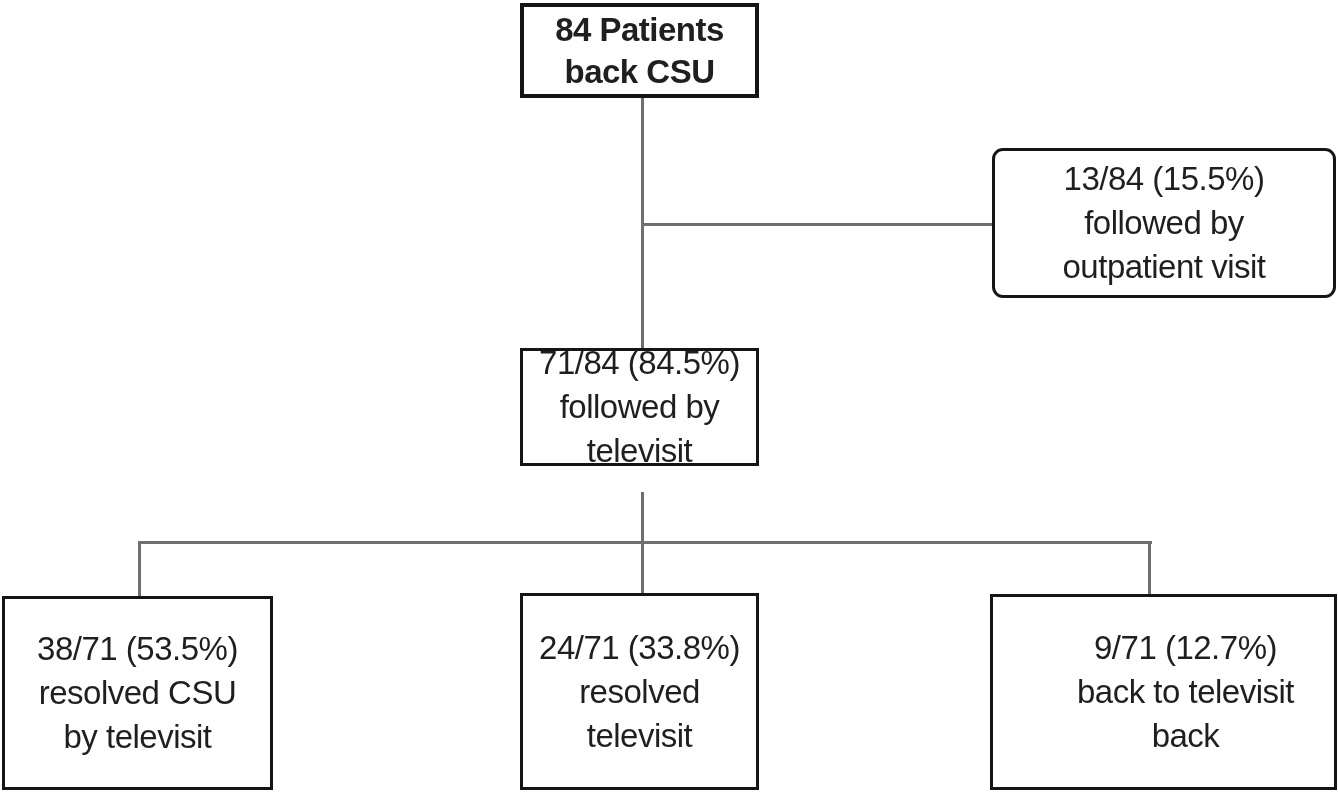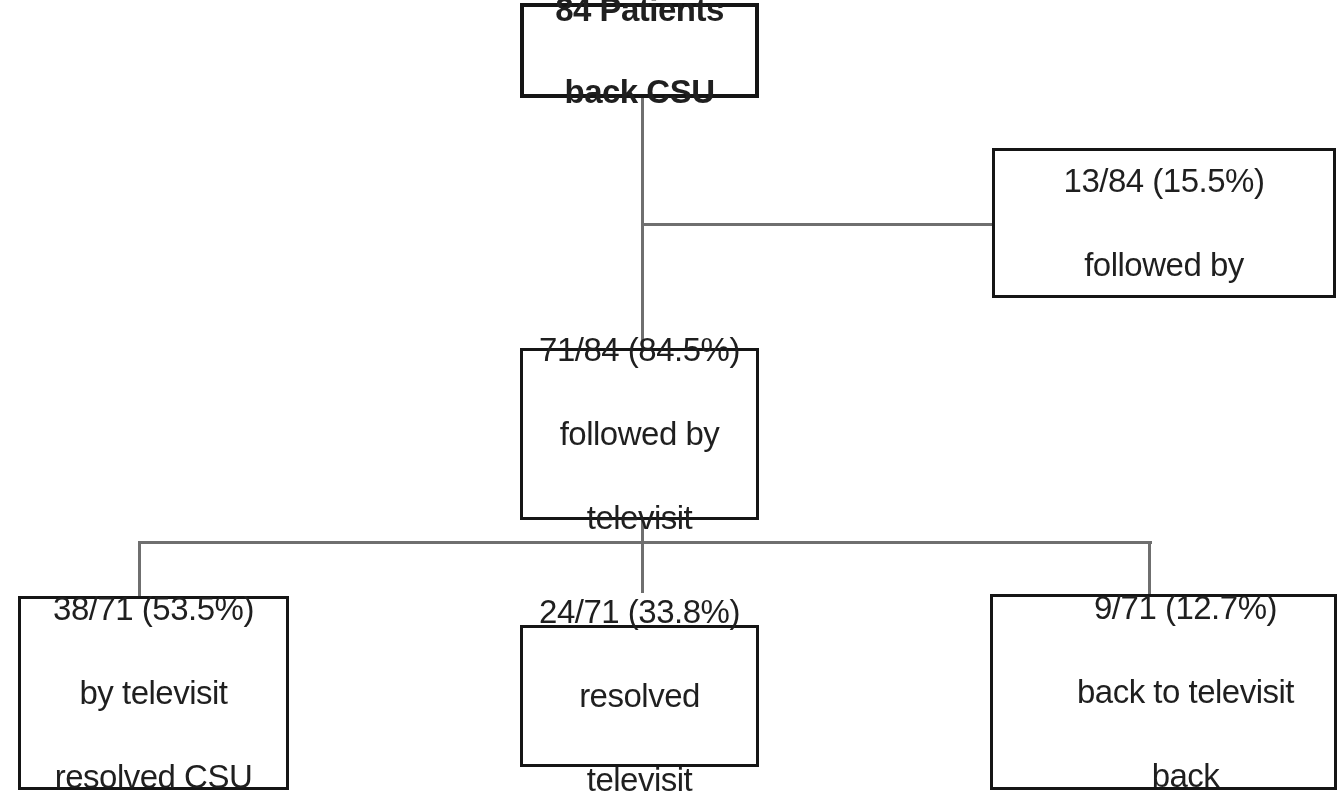--- a/index.html
+++ b/index.html
@@ -24,21 +24,20 @@
     border:3px solid var(--border-color);
     background:var(--bg-color);
     display:flex;
     flex-direction:column;
     justify-content:center;
     align-items:center;
     text-align:center;
     font-size:33px;
     line-height:44px;
     letter-spacing:-0.5px;
-    gap:40px;
   }
   .node.root{
     border-width:4px;
     font-weight:bold;
     line-height:42px;
   }
   .conn{
     position:absolute;
     background:var(--connector-color);
   }
@@ -55,38 +54,39 @@
   <div class="conn v" style="left:641px;top:492px;height:101px;"></div>
   <div class="conn h" style="left:138px;top:541px;width:1014px;"></div>
   <div class="conn v" style="left:138px;top:541px;height:55px;"></div>
   <div class="conn v" style="left:1148px;top:541px;height:53px;"></div>
 
   <div class="node root" style="left:520px;top:3px;width:239px;height:95px;">
     <div>84 Patients</div>
     <div>back CSU</div>
   </div>
 
-  <div class="node" style="left:992px;top:148px;width:344px;height:150px;">
+  <div class="node" style="left:992px;top:148px;width:344px;height:150px;border-radius:11px;">
     <div>13/84 (15.5%)</div>
     <div>followed by</div>
+    <div>outpatient visit</div>
   </div>
 
-  <div class="node" style="left:520px;top:348px;width:239px;height:172px;">
+  <div class="node" style="left:520px;top:348px;width:239px;height:118px;">
     <div>71/84 (84.5%)</div>
     <div>followed by</div>
     <div>televisit</div>
   </div>
 
-  <div class="node" style="left:18px;top:596px;width:271px;height:194px;">
+  <div class="node" style="left:2px;top:596px;width:271px;height:194px;">
     <div>38/71 (53.5%)</div>
+    <div>resolved CSU</div>
     <div>by televisit</div>
-    <div>resolved CSU</div>
   </div>
 
-  <div class="node" style="left:520px;top:593px;width:239px;height:142px;margin-top:32px;">
+  <div class="node" style="left:520px;top:593px;width:239px;height:197px;">
     <div>24/71 (33.8%)</div>
     <div>resolved</div>
     <div>televisit</div>
   </div>
 
   <div class="node" style="left:990px;top:594px;width:347px;height:196px;padding-left:44px;">
     <div>9/71 (12.7%)</div>
     <div>back to televisit</div>
     <div>back</div>
   </div>

